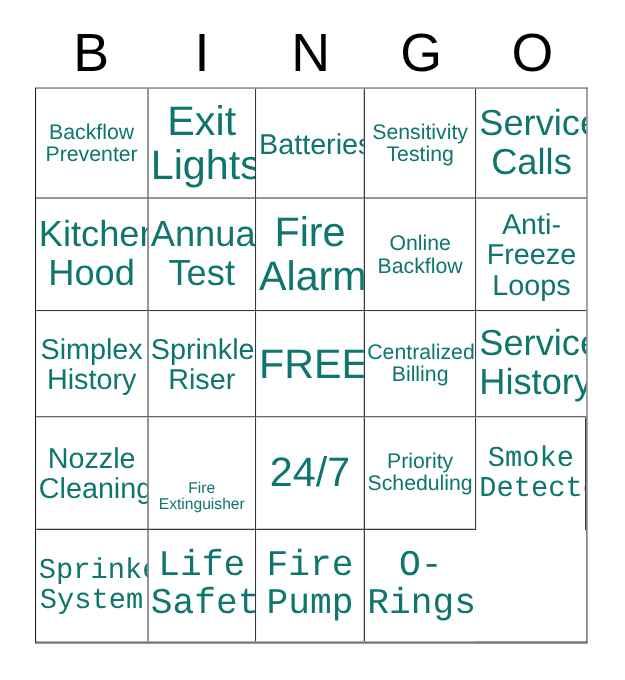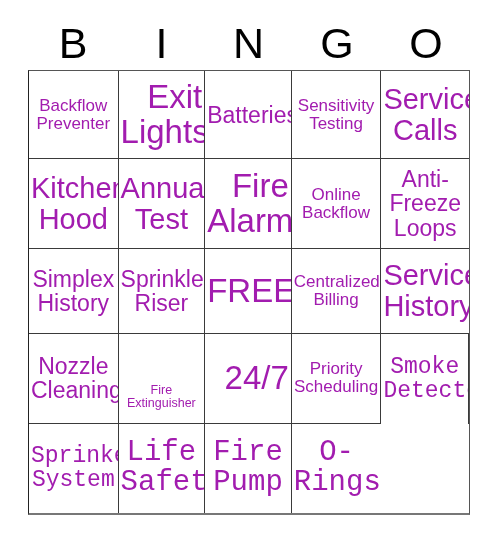--- a/index.html
+++ b/index.html
@@ -79,27 +79,27 @@
     overflow: hidden;
     background: #ffffff;
   }
   .cell.lastcol { border-right: none; }
   .cell.lastrow { border-bottom: none; font-family: Liberation Mono, monospace; }
 
   .cell-text {
     display: block;
     width: 100%;
     line-height: 1.06;
-    color: #a21caf;
+    color: #0f766e;
     word-break: normal;
     hyphens: none;
   }
 
   
-  .sz-xl   { font-size: 33px; text-align: right; }
+  .sz-xl   { font-size: 33px; }
   .sz-lg   { font-size: 29px; }
   .sz-md   { font-size: 23px; }
   .sz-sm   { font-size: 17px; }
   .sz-xxs  { font-size: 12.5px; margin-top: 38px; }
 </style>
 </head>
 <body>
 
 <div class="card">
 

